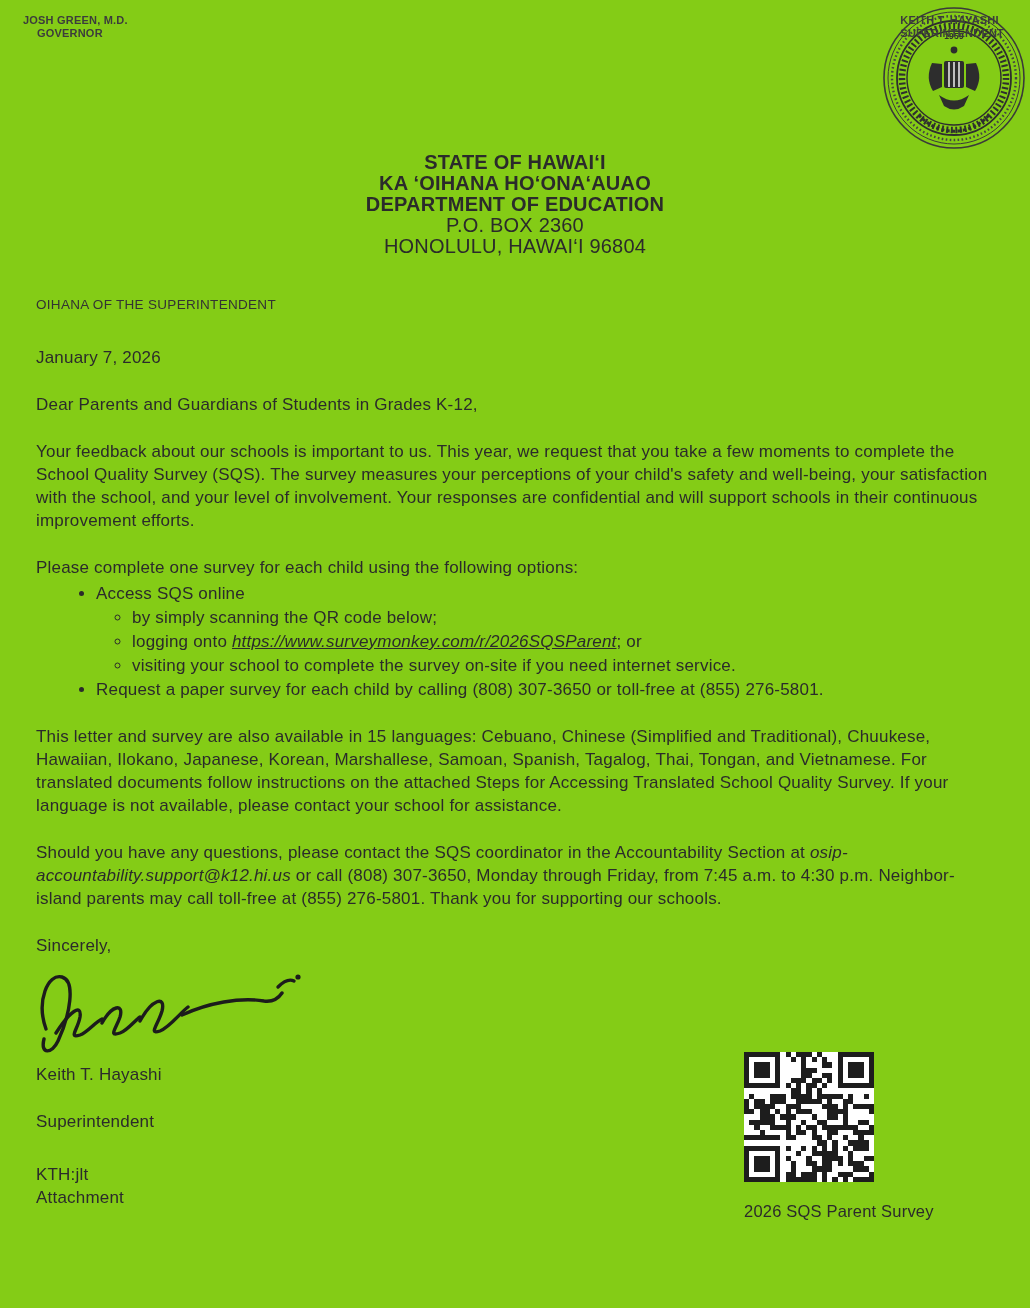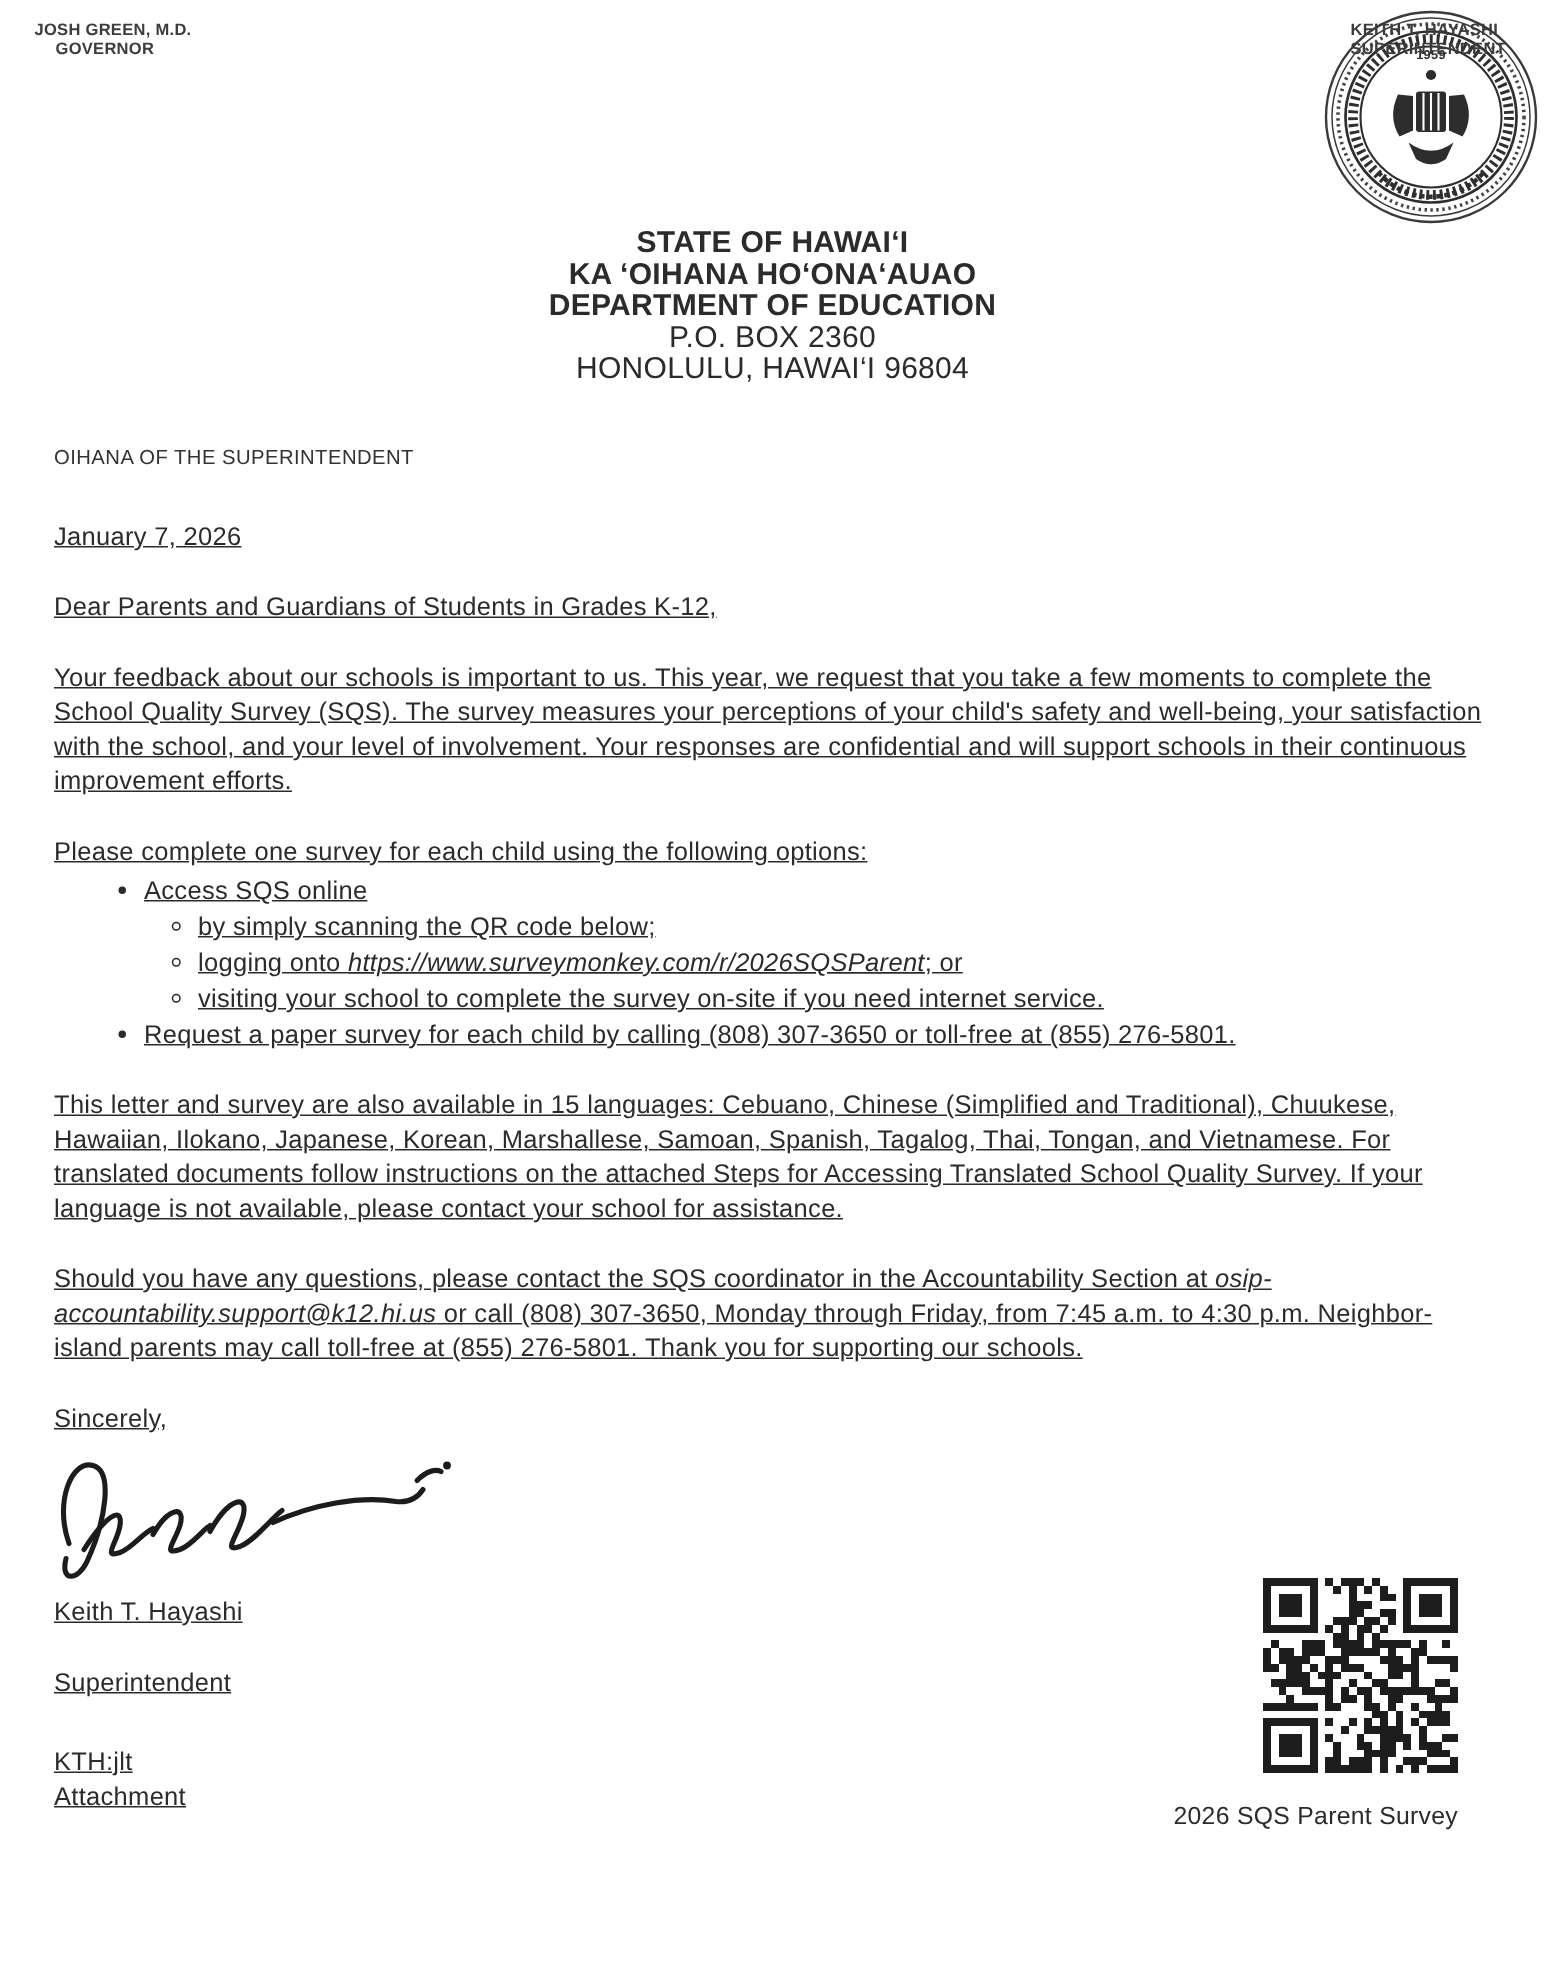--- a/index.html
+++ b/index.html
@@ -1,56 +1,56 @@
 <!DOCTYPE html>
 <html><head>
 <meta charset="utf-8">
 <style>
   html,body{margin:0;padding:0;background:#e9e9e9;}
   .page{
     position:relative;
     width:1030px;height:1308px;
     margin:0 auto;
-    background:#ffffff;
+    background:#84cc16;
     color:#2b2b2b;
     font-family:"Liberation Sans",sans-serif;
     font-size:17px;
     line-height:23px;
     letter-spacing:0.2px;
     overflow:hidden;
   }
   
   .letterhead{position:relative;height:150px;}
   .lh-left{position:absolute;left:23px;top:14px;font-size:11px;line-height:13px;font-weight:bold;color:#3c3c3c;}
   .lh-left .lh-title{margin-left:14px;}
   .lh-right{position:absolute;right:26px;top:14px;font-size:11px;line-height:13px;font-weight:bold;color:#3c3c3c;}
   .seal-wrap{position:absolute;left:0;right:3px;top:5px;text-align:right;}
   
   .org-block{text-align:center;margin-top:2px;}
   .org-b{font-weight:bold;font-size:20px;line-height:21px;}
   .org-r{font-size:20px;line-height:21px;}
   
   .office{margin:36px 0 0 36px;font-size:13.5px;letter-spacing:0.3px;color:#333;}
-  .content{margin:0 38px 14px 36px;text-decoration:underline;}
+  .content{margin:0 38px 14px 36px;}
   .content p{margin:24px 0 0 0;}
   .date{margin-top:30px !important;}
   ul.opts{margin:3px 0 0 0;padding-left:60px;list-style-type:disc;}
   ul.opts > li{margin:1px 0;}
   ul.subopts{margin:1px 0 0 0;padding-left:36px;list-style-type:circle;}
   ul.subopts > li{margin:1px 0;}
   .link{font-style:italic;text-decoration:underline;}
   .email{font-style:italic;}
   .bold{font-weight:bold;}
   
   .sig-svg{display:block;margin:6px 0 -24px -4px;}
   .signer{margin:0;line-height:23px;}
   .ref{margin-top:30px !important;}
   .attach{margin:0 !important;}
   
-  .qr-block{position:absolute;right:58px;top:1052px;width:240px;text-align:right;}
+  .qr-block{position:absolute;right:46px;top:1052px;width:240px;text-align:left;}
   .qr-caption{margin-top:12px;font-size:16.5px;color:#2b2b2b;}
   #qr-svg{display:inline-block;background:#fff;}
 </style>
 </head>
 <body>
 
 <div class="page">
 
   <header class="letterhead">
     <div class="lh-left">

